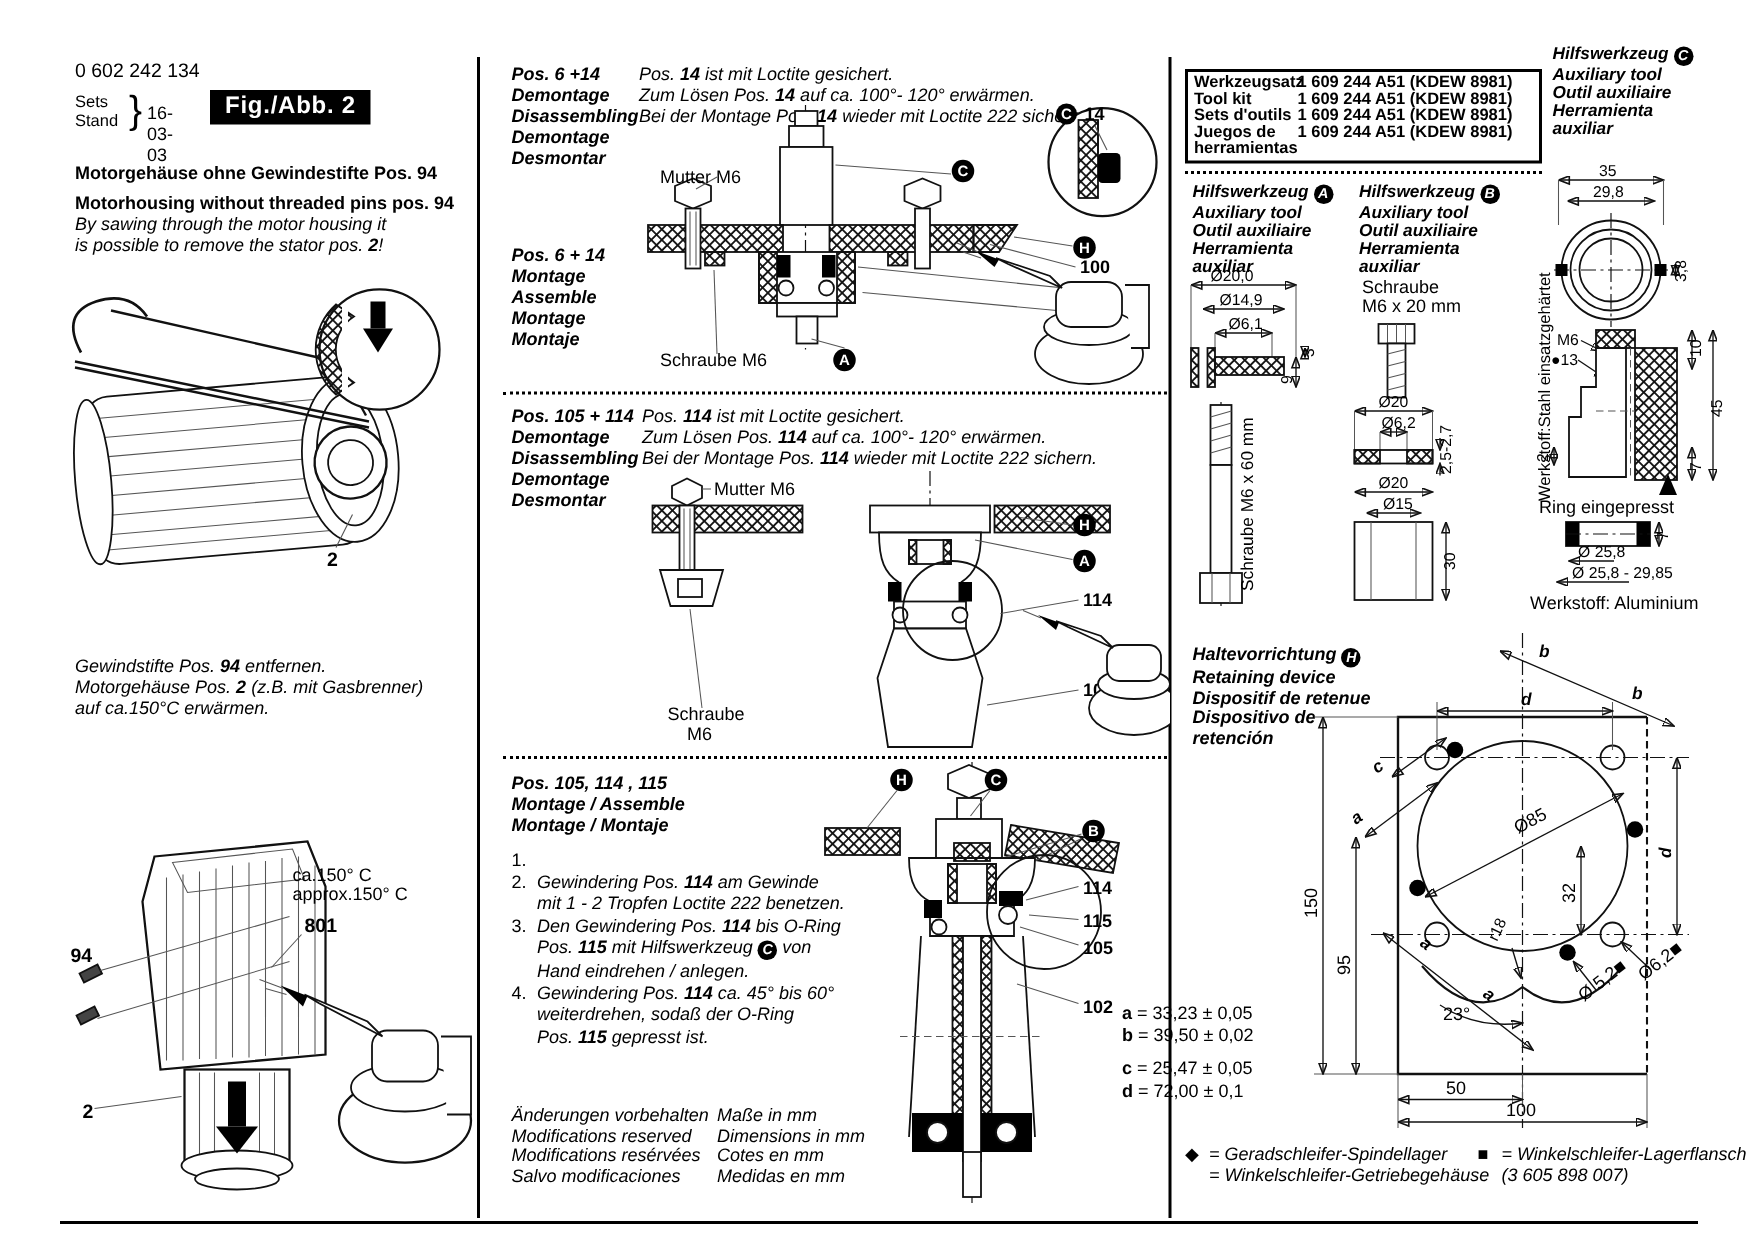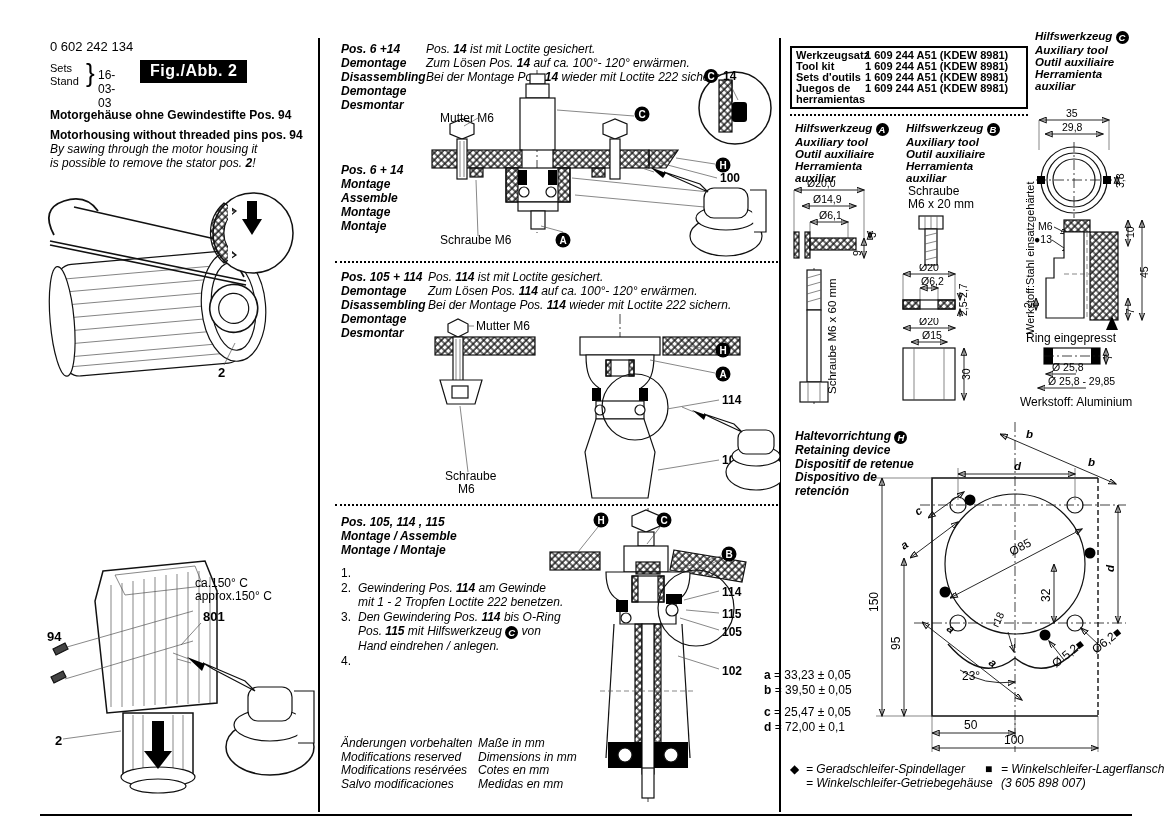--- a/index.html
+++ b/index.html
@@ -114,20 +114,23 @@
     <path d="M186,18 A40,40 0 0 0 186,78 L198,70 A26,26 0 0 1 198,26 Z" class="h"></path>
     <line x1="192" y1="18" x2="192" y2="78" style="stroke:#fff;stroke-width:4"></line>
     <rect x="209" y="16" width="10" height="18" class="k"></rect>
     <polygon points="204,34 224,34 214,50" class="k"></polygon>
   </g>
   <line class="thin" x1="186" y1="180" x2="197" y2="158"></line>
   <text class="stb13" x="180" y="192">2</text>
 </svg>
 
 <div class="abs t12" style="left:50px;top:437px;width:280px">
+  <div class="ml">Gewindstifte Pos. <b>94</b> entfernen.
+Motorgehäuse Pos. <b>2</b> (z.B. mit Gasbrenner)
+auf ca.150°C erwärmen.</div>
 </div>
 
 <svg class="abs" style="left:45px;top:555px" width="285" height="255">
   <g>
     <polygon points="58,16 160,6 172,36 172,148 62,158 50,46" class="w" style="stroke-width:1.5"></polygon>
     <polygon points="70,20 150,11 158,31 80,40" class="w thin"></polygon>
     <line class="thin" x1="66" y1="30" x2="66" y2="152"></line>
       <line class="thin" x1="77" y1="28" x2="77" y2="152"></line>
     <line class="thin" x1="88" y1="26" x2="88" y2="151"></line>
       <line class="thin" x1="99" y1="24" x2="99" y2="151"></line>
@@ -345,20 +348,23 @@
 mit 1 - 2 Tropfen Loctite 222 benetzen.</span>
     </div>
   <div class="steprow">
       <span class="num">3.</span>
       <span class="ml">Den Gewindering Pos. <b>114</b> bis O-Ring
 Pos. <b>115</b> mit Hilfswerkzeug <span class="clbl">C</span> von
 Hand eindrehen / anlegen.</span>
     </div>
   <div class="steprow">
       <span class="num">4.</span>
+      <span class="ml">Gewindering Pos. <b>114</b> ca. 45° bis 60°
+weiterdrehen, sodaß der O-Ring
+Pos. <b>115</b> gepresst ist.</span>
     </div>
 </div>
 
 <svg class="abs" style="left:548px;top:506px" width="230" height="300">
   <line class="cline" x1="100" y1="2" x2="100" y2="296"></line>
   <polygon points="84,10 98,4 112,10 112,20 98,26 84,20" class="w"></polygon>
   <rect x="90" y="26" width="16" height="14" class="w"></rect>
   <rect x="76" y="40" width="44" height="26" class="w"></rect>
   <rect x="2" y="46" width="50" height="18" class="h"></rect>
   <polygon points="126,44 198,56 194,76 122,64" class="h"></polygon>
@@ -646,23 +652,23 @@
   <text transform="rotate(-38 234 238)" x="234" y="238" class="st12">Ø6,2■</text>
   <line class="thin" x1="153" y1="300" x2="153" y2="322"></line>
   <line class="thin" x1="70" y1="300" x2="70" y2="336"></line>
     <line class="thin" x1="236" y1="300" x2="236" y2="336"></line>
   <line class="dim" x1="70" y1="317" x2="153" y2="317" marker-start="url(#mb)" marker-end="url(#ma)"></line>
   <text class="st12" x="102" y="313">50</text>
   <line class="dim" x1="70" y1="332" x2="236" y2="332" marker-start="url(#mb)" marker-end="url(#ma)"></line>
   <text class="st12" x="142" y="328">100</text>
 </svg>
 
-<div class="abs" style="left:764px;top:668px">
+<div class="abs" style="left:748px;top:668px">
   <div class="vrow"><b>a</b> <span>= 33,23 ± 0,05</span></div>
-  <div class="vrow"><b>b</b> <span>= 39,50 ± 0,05</span></div>
+  <div class="vrow"><b>b</b> <span>= 39,50 ± 0,02</span></div>
   <div class="vrow" style="margin-top:7px"><b>c</b> <span>= 25,47 ± 0,05</span></div>
   <div class="vrow"><b>d</b> <span>= 72,00 ± 0,1</span></div>
 </div>
 
 <div class="abs legend" style="left:790px;top:762px">
   <span class="sym">◆</span>
   <span class="ml"><span>= Geradschleifer-Spindellager</span><br><span>= Winkelschleifer-Getriebegehäuse</span></span>
 </div>
 <div class="abs legend" style="left:985px;top:762px">
   <span class="sym">■</span>

